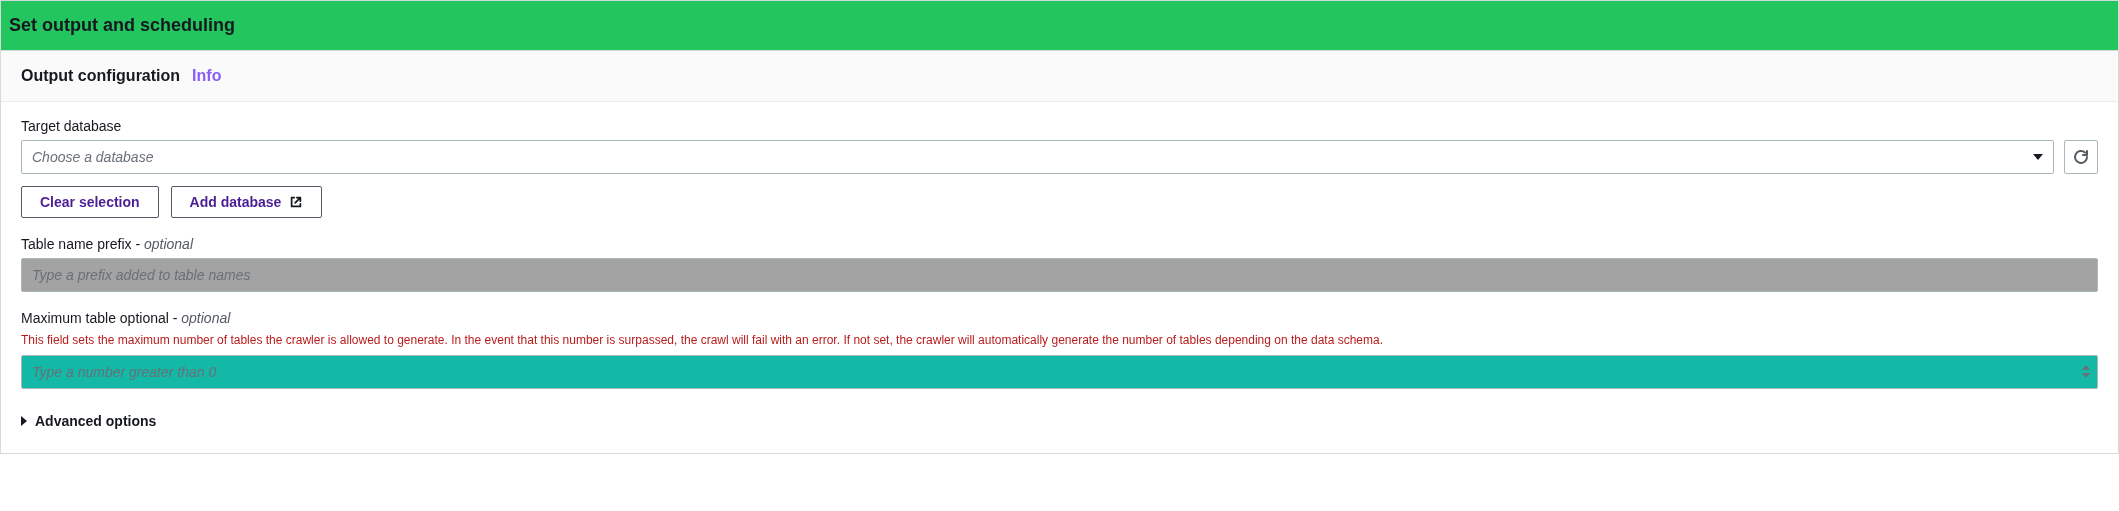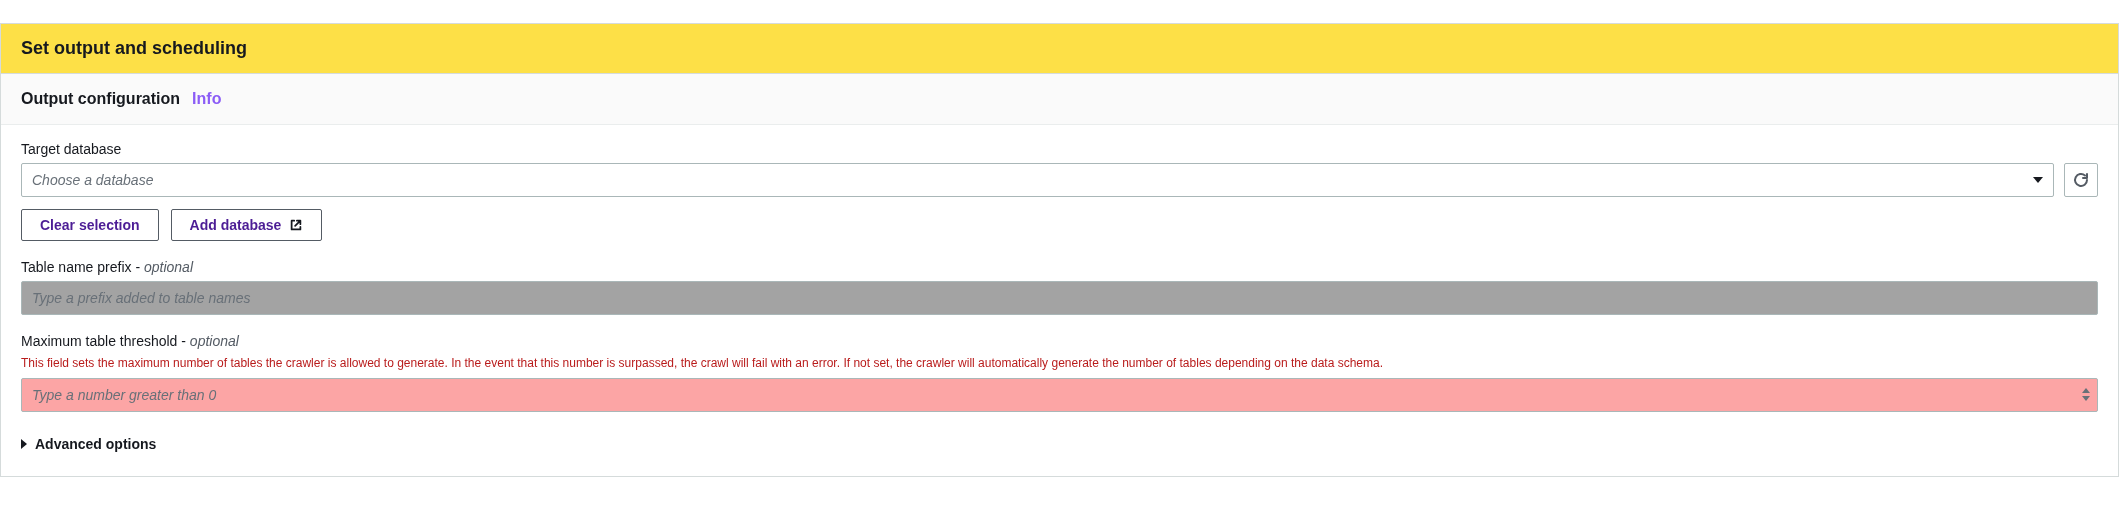--- a/index.html
+++ b/index.html
@@ -7,24 +7,23 @@
       margin: 0;
       padding: 0;
     }
     body {
       font-family: "Amazon Ember", "Helvetica Neue", Arial, sans-serif;
       font-size: 14px;
       color: #16191f;
       background: #ffffff;
     }
     .page-header {
-      background: #fde047;
+      background: #22c55e;
       border: 1px solid #d5dbdb;
-      padding: 14px 20px;
-      margin-top: 23px;
+      padding: 14px 8px;
     }
     .page-title {
       font-size: 18px;
       font-weight: 700;
       color: #16191f;
     }
     .panel {
       border: 1px solid #d5dbdb;
       border-top: none;
       margin: 0;
@@ -166,21 +165,21 @@
       font-style: italic;
     }
     .number-wrapper {
       position: relative;
     }
     .number-input {
       width: 100%;
       height: 34px;
       border: 1px solid #aab7b8;
       border-radius: 2px;
-      background: #fca5a5;
+      background: #14b8a6;
       padding: 0 28px 0 10px;
       font-size: 14px;
       color: #16191f;
     }
     .number-input::placeholder {
       color: #687078;
       font-style: italic;
     }
     .spinner {
       position: absolute;
@@ -271,21 +270,21 @@
 
     <div class="form-group">
       <label class="form-label">
         <span>Table name prefix - </span><span class="optional">optional</span>
       </label>
       <input type="text" class="text-input" placeholder="Type a prefix added to table names" style="">
     </div>
 
     <div class="form-group">
       <label class="form-label">
-        <span>Maximum table threshold - </span><span class="optional">optional</span>
+        <span>Maximum table optional - </span><span class="optional">optional</span>
       </label>
       <div class="description">This field sets the maximum number of tables the crawler is allowed to generate. In the event that this number is surpassed, the crawl will fail with an error. If not set, the crawler will automatically generate the number of tables depending on the data schema.</div>
       <div class="number-wrapper">
         <input type="text" class="number-input" placeholder="Type a number greater than 0" style="">
         <div class="spinner">
           <div class="spinner-btn spinner-up"></div>
           <div class="spinner-btn spinner-down"></div>
         </div>
       </div>
     </div>

